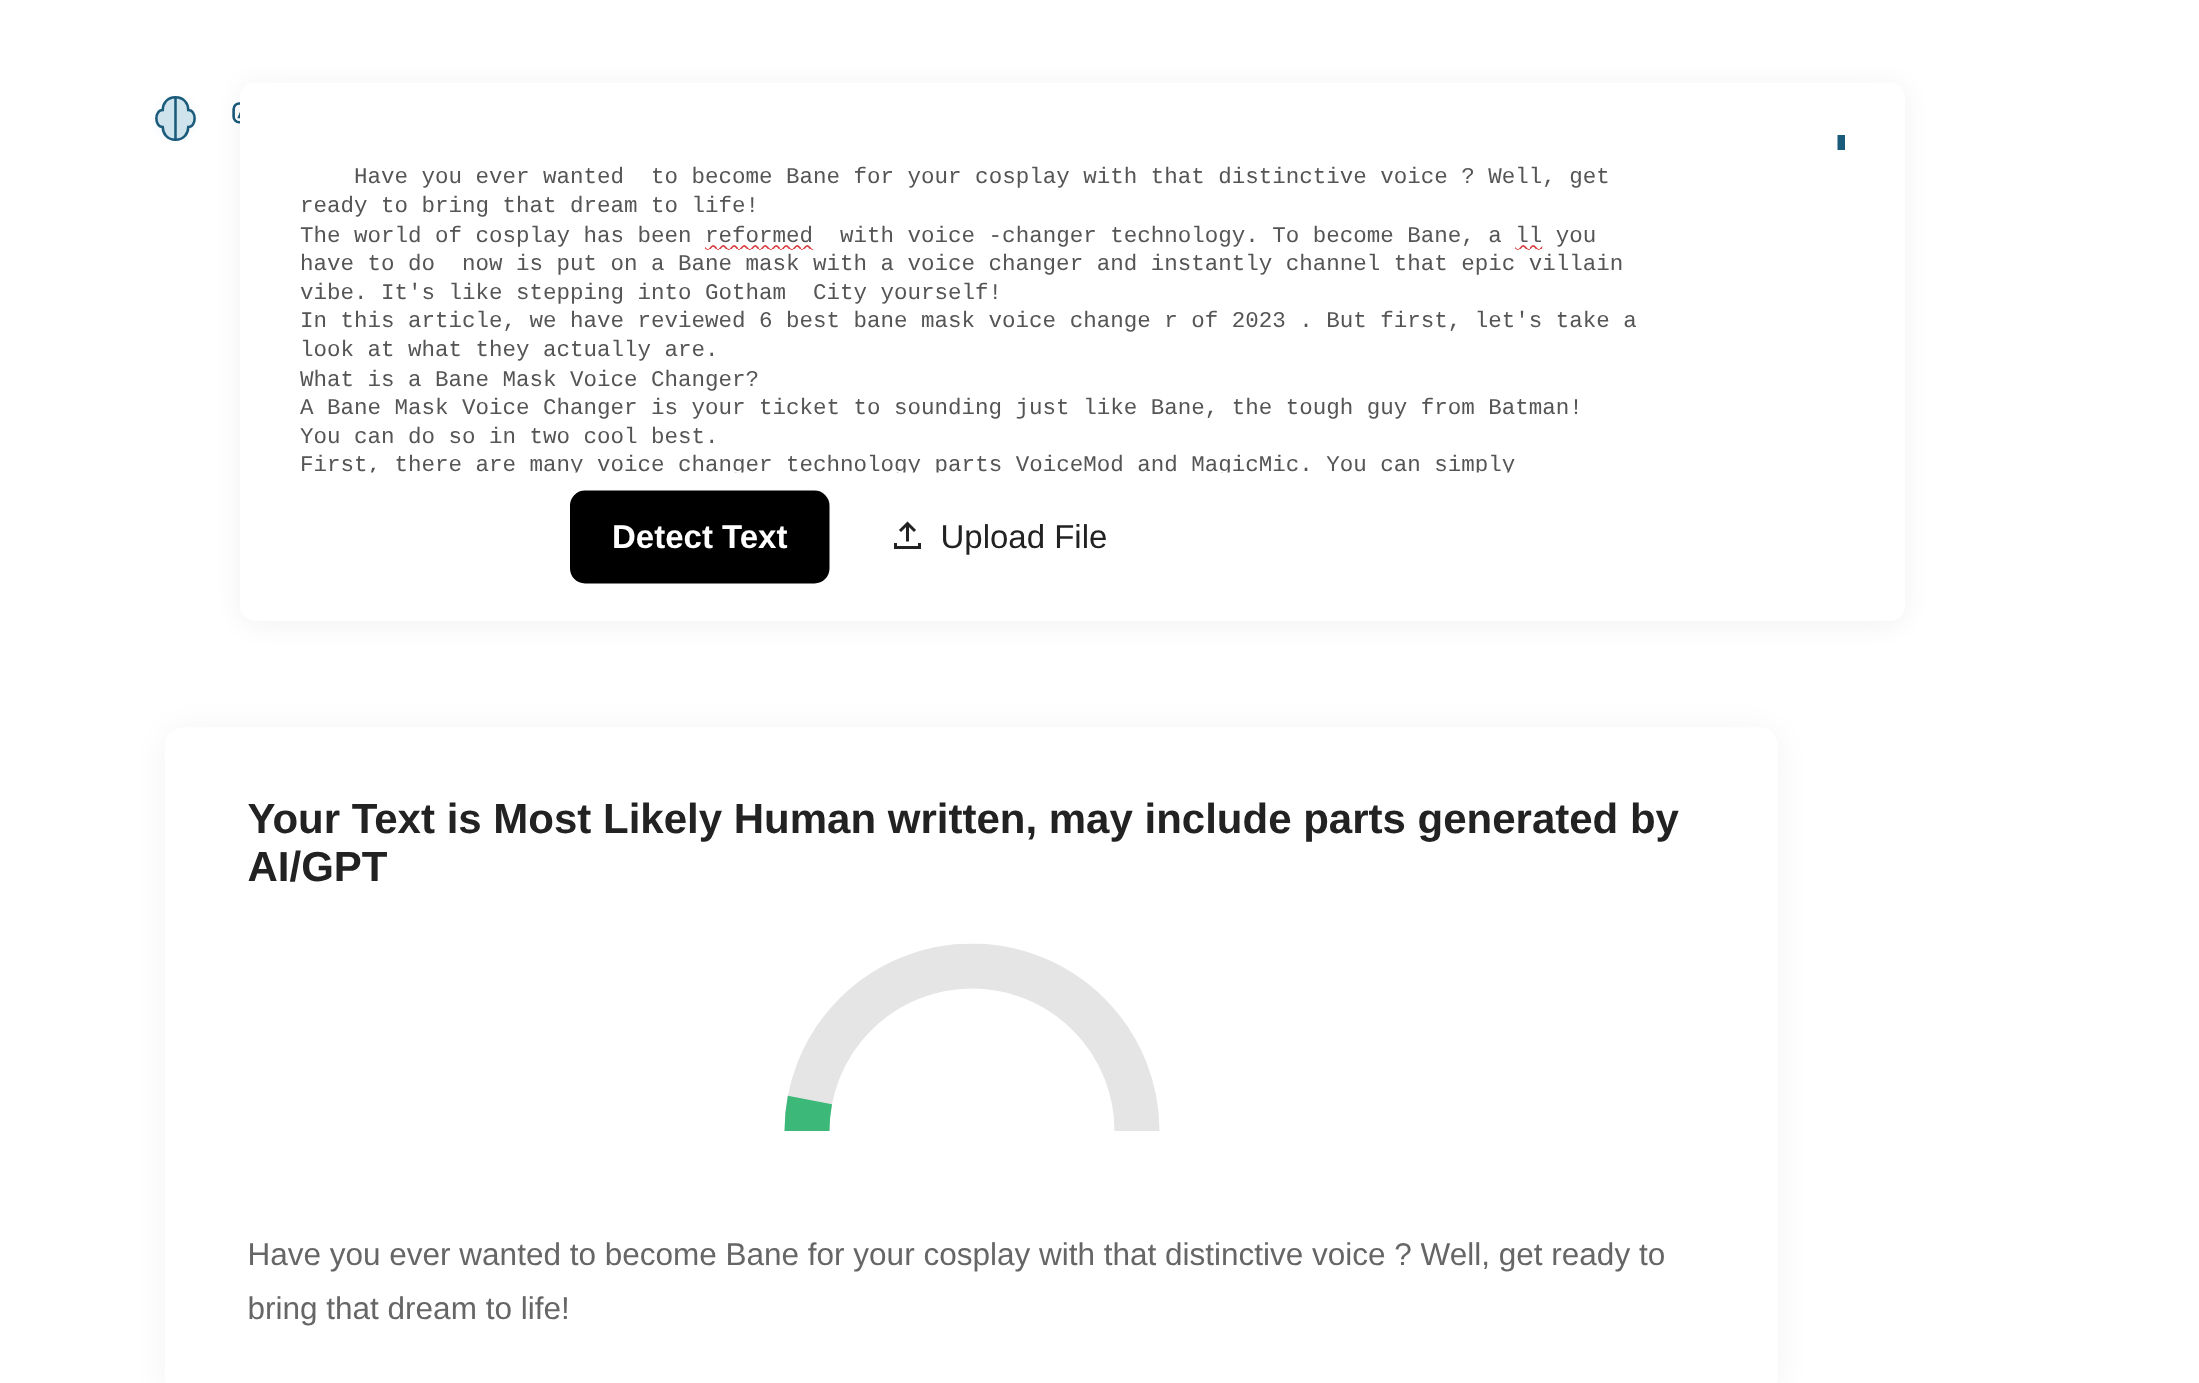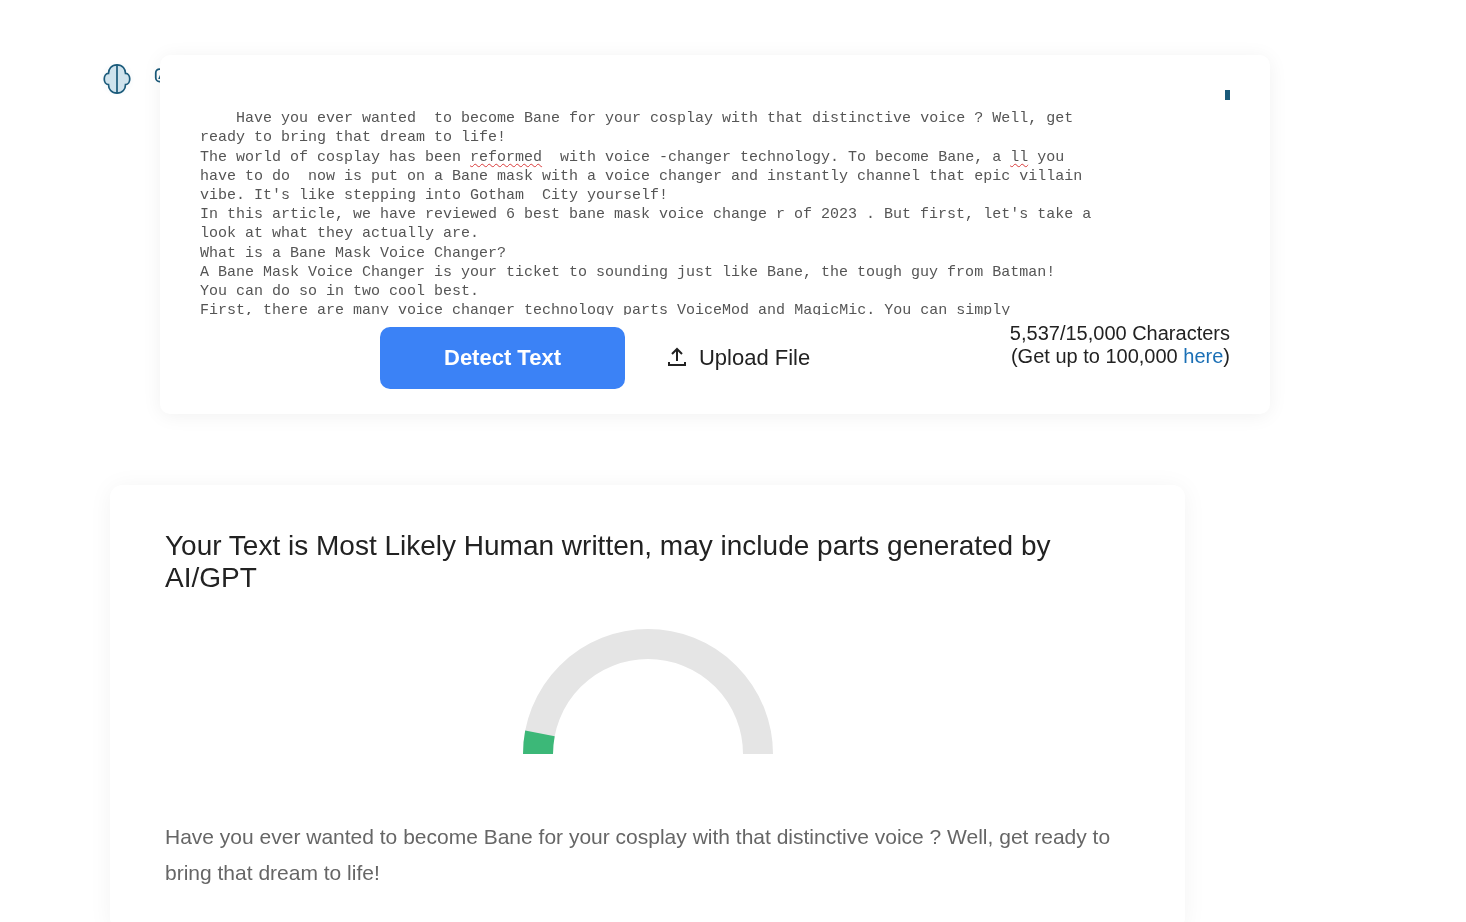--- a/index.html
+++ b/index.html
@@ -66,25 +66,25 @@
   text-underline-offset: 2px;
 }
 .controls {
   display: flex;
   align-items: center;
   gap: 40px;
   margin-top: 12px;
   position: relative;
 }
 .detect-btn {
-  background: #3b82f6;
+  background: #000000;
   color: #fff;
   border: none;
   border-radius: 10px;
-  padding: 18px 64px;
+  padding: 18px 28px;
   font-size: 22px;
   font-weight: 600;
   cursor: pointer;
   margin-left: 180px;
 }
 .upload {
   display: flex;
   align-items: flex-start;
   gap: 10px;
   font-size: 22px;
@@ -105,21 +105,21 @@
   left: 110px;
   top: 485px;
   width: 1075px;
   background: #ffffff;
   border-radius: 12px;
   box-shadow: 0 2px 25px rgba(0,0,0,0.05);
   padding: 45px 55px 40px 55px;
 }
 .result-heading {
   font-size: 28px;
-  font-weight: 400;
+  font-weight: 700;
   color: #222;
   margin-bottom: 35px;
 }
 .gauge-wrap {
   display: flex;
   justify-content: center;
   margin-bottom: 60px;
 }
 .gauge {
   position: relative;
@@ -228,26 +228,20 @@
   <div class="controls">
     <button class="detect-btn">Detect Text</button>
     <div class="upload">
       <svg width="24" height="24" viewBox="0 0 24 24" fill="none" stroke="#222" stroke-width="2">
         <path d="M4 17 v3 h16 v-3"></path>
           <path d="M12 4 v12"></path>
           <path d="M7 9 l5 -5 l5 5"></path>
       </svg>
       <span>Upload File</span>
     </div>
-    <div class="char-info">
-      <div>5,537/15,000 Characters</div>
-      <div>
-        <span>(Get up to 100,000 </span><span class="link">here</span><span>)</span>
-      </div>
-    </div>
   </div>
 </div>
 
 <div class="result-panel">
   <h2 class="result-heading">Your Text is Most Likely Human written, may include parts generated by AI/GPT</h2>
   <div class="gauge-wrap">
     <div class="gauge">
       <svg width="260" height="130" viewBox="0 0 260 130">
         <path d="M 20 125 A 110 110 0 0 1 240 125" fill="none" stroke="#e5e5e5" stroke-width="30" stroke-linecap="butt"></path>
         <path id="gauge-fill" d="M 20 124.99999999999999 A 110 110 0 0 1 21.948402419844243 104.38805539557029" fill="none" stroke="#3cb878" stroke-width="30" stroke-linecap="butt"></path>

